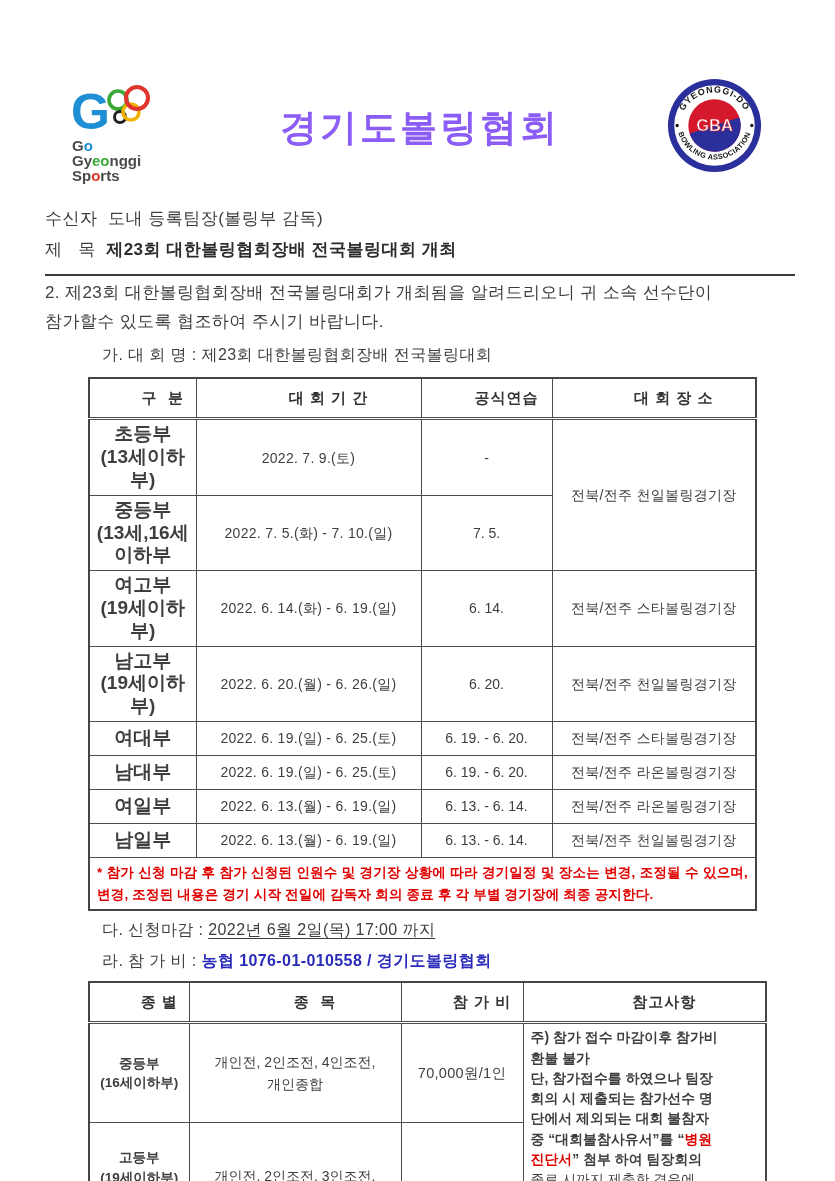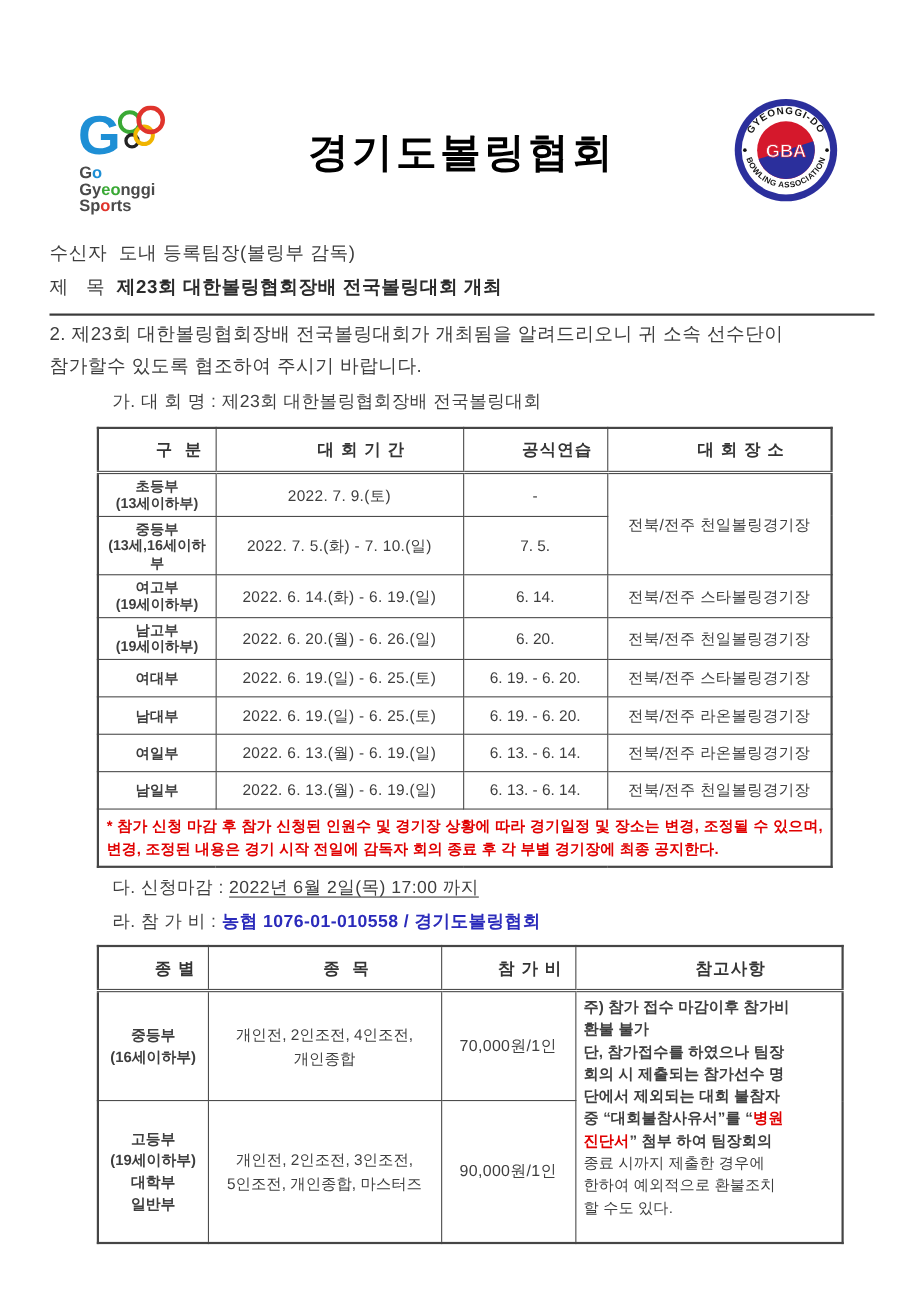--- a/index.html
+++ b/index.html
@@ -10,22 +10,22 @@
     padding:82px 40px 0 45px;
     background:#ffffff;
     font-family:"Liberation Sans","DejaVu Sans",sans-serif;
     color:#3e3e3e;
     overflow:hidden;
   }
   
   .hdr{position:relative;height:120px;}
   .logo-left{position:absolute;left:26px;top:2px;}
   .org-title{
-    margin:12px;padding-top:20px;text-align:center;
-    font-size:37px;font-weight:bold;color:#000000;letter-spacing:3px;
+    margin:1px;padding-top:20px;text-align:center;
+    font-size:37px;font-weight:bold;color:#8b5cf6;letter-spacing:3px;
   }
   .seal{position:absolute;right:32px;top:-6px;}
   
   .meta-line{font-size:17px;line-height:31px;white-space:pre;letter-spacing:.5px;}
   .via-line{margin-left:23px;}
   .subject-value{font-weight:bold;color:#2c2c2c;}
   .rule{border:none;border-top:2px solid #3a3a3a;margin:9px 0 0 0;}
   
   .para{font-size:17px;line-height:1.72;letter-spacing:.4px;margin:0;}
   .p1{margin-top:20px;}
@@ -37,21 +37,21 @@
   table{border-collapse:collapse;margin-left:43px;table-layout:fixed;}
   th,td{border:1px solid #4c4c4c;}
   table{border:2px solid #454545;}
   th{
     font-size:15px;font-weight:bold;color:#343434;height:36px;
     white-space:pre;letter-spacing:1px;border-bottom:3px double #4c4c4c;padding-left:41px;
   }
   td{text-align:center;font-size:14px;padding:3px 4px;line-height:1.3;color:#3e3e3e;}
   .schedule{width:667px;margin-top:10px;}
   .schedule tbody tr{height:34px;}
-  .division{white-space:pre-line;font-weight:bold;font-size:13px;line-height:1.2;}
+  .division{white-space:pre-line;font-weight:bold;font-size:19px;line-height:1.2;}
   .venue{font-size:14px;letter-spacing:.3px;}
   .period{letter-spacing:.3px;margin-left:20px;}
   .footnote{
     text-align:justify;font-weight:bold;font-size:13.5px;line-height:1.6;
     padding:4px 7px;letter-spacing:.2px;
   }
   .fee{width:677px;margin-top:8px;}
   .fee .division{font-size:13.5px;line-height:1.45;}
   .events{white-space:pre-line;font-size:14px;line-height:1.6;}
   .fee-val{font-size:14.5px;letter-spacing:.3px;}

